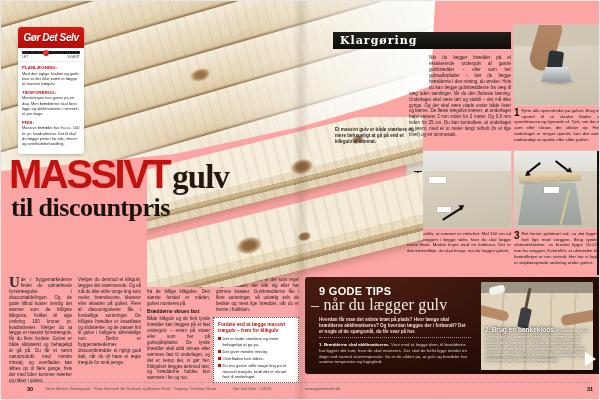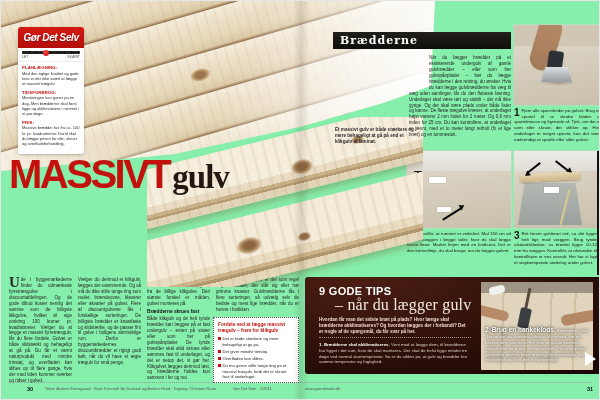--- a/index.html
+++ b/index.html
@@ -1,18 +1,18 @@
 <!DOCTYPE html>
 <html><head>
 <meta charset="utf-8">
 <style>
   html,body { margin:0; padding:0; background:#fff; }
   * { box-sizing:border-box; }
   .spread {
-    position:relative; width:600px; height:400px; background:#86efac; overflow:hidden;
+    position:relative; width:600px; height:400px; background:#fca5a5; overflow:hidden;
     font-family:"Liberation Sans", sans-serif; border:1px solid #e6e6e6;
   }
   
   .wood-top { position:absolute; left:0; top:0; width:434px; height:170px; overflow:hidden;
     clip-path:polygon(0 0,100% 0,99% 50%,88% 60%,69% 74%,40% 90%,0 100%); }
   .wood-top .wood-inner { position:absolute; left:-90px; top:-130px; width:760px; height:460px;
     transform:rotate(-16deg);
     background:
       radial-gradient(ellipse 16px 10px at 300px 180px, #9a744c 0 30%, #c5a273 50%, transparent 65%),
       radial-gradient(ellipse 11px 7px at 430px 260px, #a8815a 0 35%, transparent 62%),
@@ -114,21 +114,21 @@
   .step-cap { position:absolute; font-size:4.4px; line-height:1.3; color:#151515; text-align:justify; }
   .cap1 { left:513px; top:107px; width:87px; }
   .cap2 { left:406px; top:230px; width:104px; }
   .cap3 { left:513px; top:230px; width:83px; }
   .stepnum { float:left; font:bold 10px/8px "Liberation Sans", sans-serif; color:#111; margin:1px 2px 0 0; }
   .edge-strip { position:absolute; left:596px; top:150px; width:4px; height:124px; background:#16130f; }
   
   .tips { position:absolute; left:304px; top:276px; width:296px; height:97px; border-radius:3px; overflow:hidden;
     background:radial-gradient(130% 150% at 18% 0%, #4d1e12 0%, #2b0f08 55%, #160605 100%); z-index:3; }
   .tips-title { position:absolute; left:14px; top:8px; color:#fff; font-weight:bold; font-size:11px; letter-spacing:.3px; }
-  .tips-sub { position:absolute; left:30px; top:20px; color:#f4ece4; font:16px/1 "Liberation Serif", serif; letter-spacing:.2px; }
+  .tips-sub { position:absolute; left:6px; top:20px; color:#f4ece4; font:16px/1 "Liberation Serif", serif; letter-spacing:.2px; }
   .tips-intro { position:absolute; left:14px; top:40px; width:152px; font-weight:bold; font-size:4.6px; line-height:1.35; color:#f0d9d2; }
   .tips-sep { position:absolute; left:14px; top:60px; width:152px; border-top:1.4px dotted rgba(255,255,255,.55); }
   .tips-tip { position:absolute; left:14px; top:65px; width:152px; margin:0; font-size:4.4px; line-height:1.32; color:#ddd2cb; }
   .tips-tip b { color:#fff; }
   .tips-photo { position:absolute; left:176px; top:5px; width:112px; height:88px; overflow:hidden; border-radius:1px;
     background:
       linear-gradient(180deg, #9e9484 0 12%, transparent 12%),
       repeating-linear-gradient(92deg, #e0d4bc 0 22px, #cfc1a3 22px 24px); }
   .tp-shoe { position:absolute; left:8px; top:4px; width:16px; height:8px; background:#f2f2ef; border-radius:4px; transform:rotate(-12deg); }
   .tp-armL { position:absolute; left:-6px; top:26px; width:34px; height:10px; background:#b78a68; border-radius:5px; transform:rotate(14deg); }
@@ -191,20 +191,21 @@
       <div class="fact-section">
         <h5>PRIS:</h5>
         <p>Massive brædder fås fra ca. 100 kr. pr. kvadratmeter. Dertil skal du lægge prisen for olie, skruer og overfladebehandling.</p>
       </div>
     </div>
   </div>
 
   <div class="h1">
     <span class="red">MASSIVT</span><span class="dark">gulv</span>
   </div>
+  <div class="h2">til discountpris</div>
 
   <div class="col col1">
     <span class="dropcap">U</span><span>de i byggemarkederne finder du udmærkede fyrretræsgulve i discountafdelingen. Og de gode tilbud koster nemlig det samme som de billigste klikgulve, hvilket vil sige omkring 100 kroner pr. kvadratmeter. Vælger du at lægge et massivt fyrretræsgulv, får du flere fordele. Gulvet er både slidstærkt og behageligt at gå på. Du får et varmt naturprodukt med mindre trinstøj, og overfladen kan slibes op til flere gange, hvis der med tiden kommer mærker og ridser i gulvet.</span>
   </div>
   <div class="col col2">Vælger du derimod et klikgulv, lægges det svømmende. Og så må du ikke stille tunge ting som reoler, brændeovne, klaverer eller akvarier på gulvet. Flere af discountgulvene fås i forskellige sorteringer. De billigste brædder er knastfaste og slidstærke, og de passer fint til gulve i boligens almindelige rum. Derfor er byggemarkedernes discountbrædder et rigtigt godt køb, når du vil have et ægte trægulv for små penge.</div>
   <div class="col col3">
     <p>Prisen er dog ikke det eneste, der adskiller de massive gulve fra de billige klikgulve. Den største forskel er måden, gulvet monteres på.</p>
     <h4>Brædderne skrues fast</h4>
     <p>Både klikgulv og de helt tynde brædder kan lægges på et fast undergulv – enten på strøer eller som her på gulvspånplader. De tynde brædder skal altid skrues eller sømmes fast til underlaget, og det er netop det, vi gør her. Klikgulvet lægges derimod løst, og brædderne holdes kun sammen i fer og not.</p>
   </div>
@@ -223,21 +224,21 @@
     <div class="benefit">
       <span class="bullet"></span>
       <span>Overfladen kan slibes.</span>
     </div>
     <div class="benefit">
       <span class="bullet"></span>
       <span>Du må gerne stille tunge ting på et massivt trægulv, fordi det er skruet fast til underlaget.</span>
     </div>
   </div>
 
-  <div class="klarg-bar">Brædderne</div>
+  <div class="klarg-bar">Klargøring</div>
   <div class="klarg-intro">
     <div class="intro-float"></div>
     <span>Når du lægger brædder på et eksisterende undergulv af gamle gulvbrædder – eller som her gulvspånplader – bør du lægge brædderne i den retning, du ønsker. Hvis du kan lægge gulvbrædderne fra væg til væg uden samlinger, får du den flotteste løsning. Underlaget skal være tørt og stabilt – det må ikke gynge. Og der skal være plads under både lister og karme. De fleste trægulve kræver, at underlaget højst varierer 2 mm inden for 2 meter. Og 0,6 mm inden for 25 cm. Du kan kontrollere, at underlaget er jævnt, med et to meter langt retholt (fx et lige bræt) og en tommestok.</span>
   </div>
 
   <div class="photo photo1">
     <div class="floor"></div>
     <div class="p1-shadow"></div>
     <div class="p1-arm"></div>
     <div class="p1-handle"></div>

